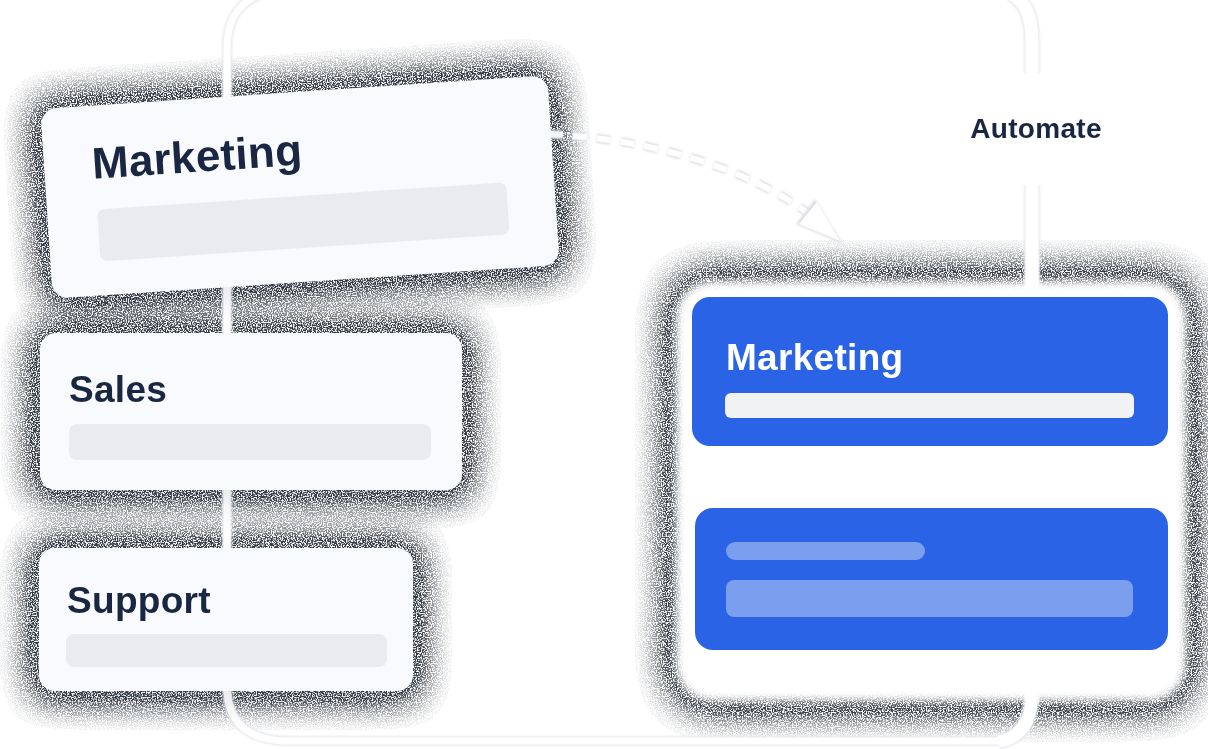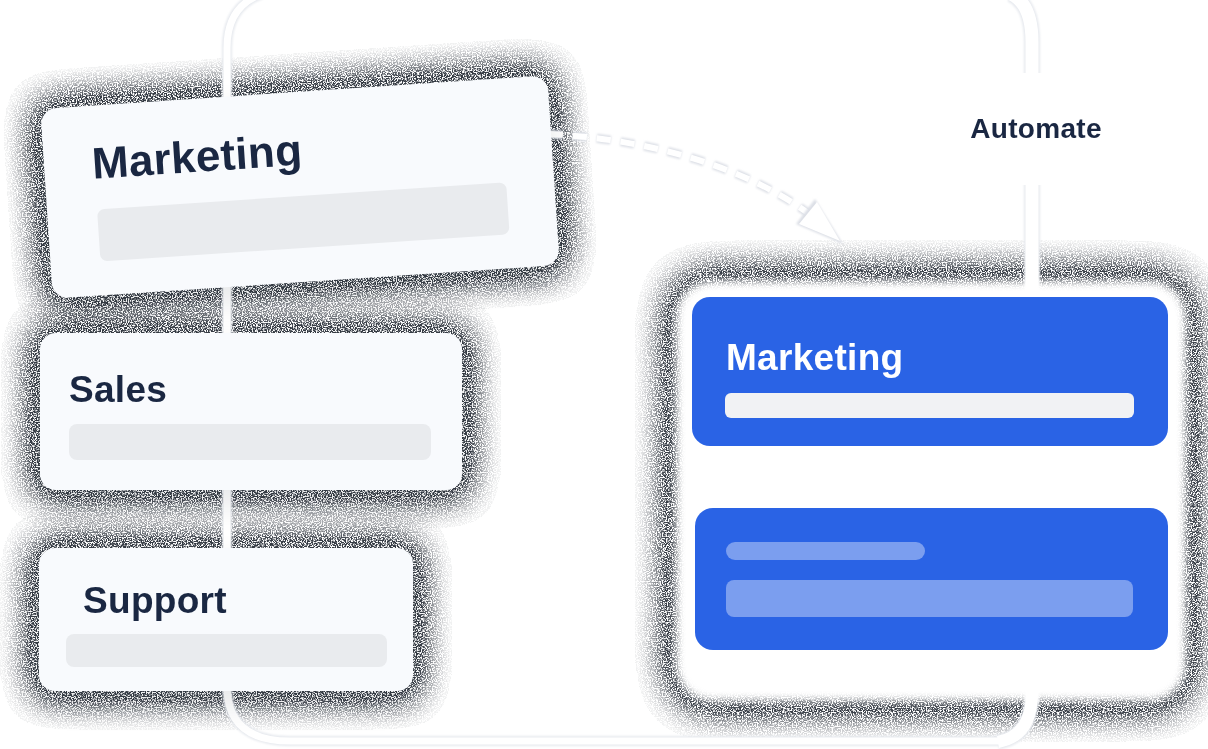--- a/index.html
+++ b/index.html
@@ -51,21 +51,21 @@
   
   #card-marketing-left{left:46px;top:92px;width:508px;height:190px;}
   #card-marketing-left .card-label{left:48px;top:36px;font-size:44px;}
   #card-marketing-left .skeleton{left:50px;top:104px;width:410px;height:52px;border-radius:7px;}
 
   #card-sales{left:40px;top:333px;width:422px;height:157px;}
   #card-sales .card-label{left:29px;top:38px;font-size:37px;}
   #card-sales .skeleton{left:29px;top:91px;width:362px;height:36px;border-radius:8px;}
 
   #card-support{left:39px;top:548px;width:374px;height:143px;}
-  #card-support .card-label{left:28px;top:34px;font-size:37px;margin-left:16px;}
+  #card-support .card-label{left:28px;top:34px;font-size:37px;}
   #card-support .skeleton{left:27px;top:86px;width:321px;height:33px;border-radius:8px;}
 
   #chip-automate{left:900px;top:73px;width:272px;height:112px;}
 
   #card-marketing-blue{left:692px;top:297px;width:476px;height:149px;}
   #card-marketing-blue .card-label{left:34px;top:42px;font-size:37px;}
   #card-marketing-blue .skeleton{left:33px;top:96px;width:409px;height:25px;border-radius:6px;}
 
   #card-skeleton-blue{left:695px;top:508px;width:473px;height:142px;}
   #card-skeleton-blue .skeleton.bar-1{left:31px;top:34px;width:199px;height:18px;border-radius:9px;}

